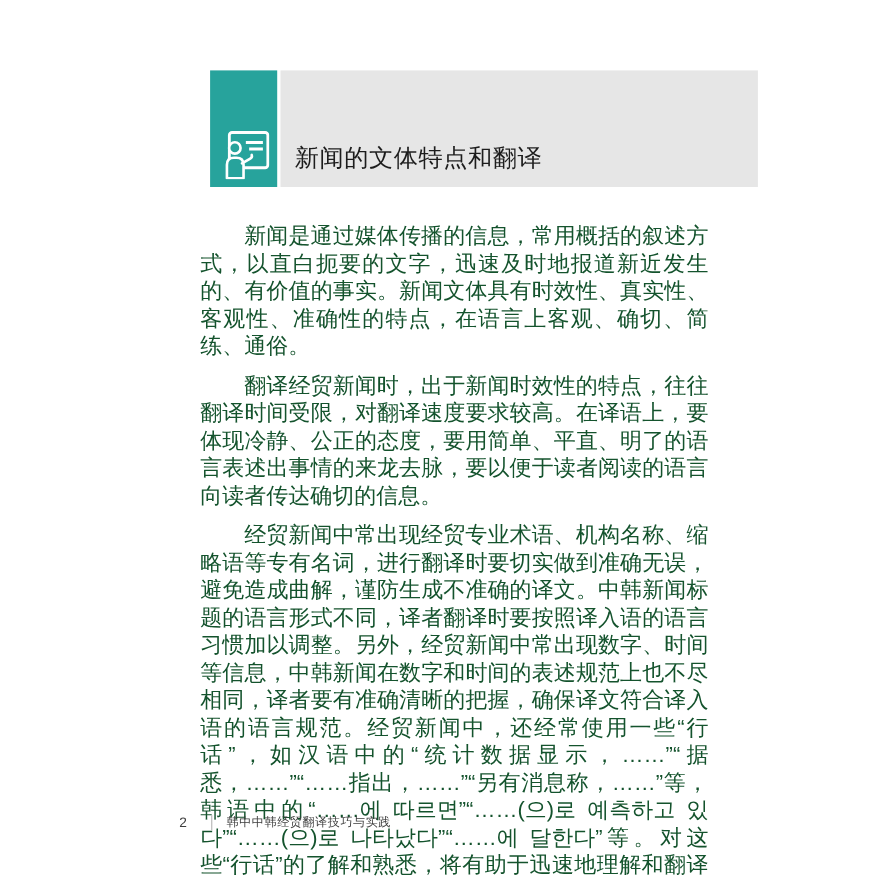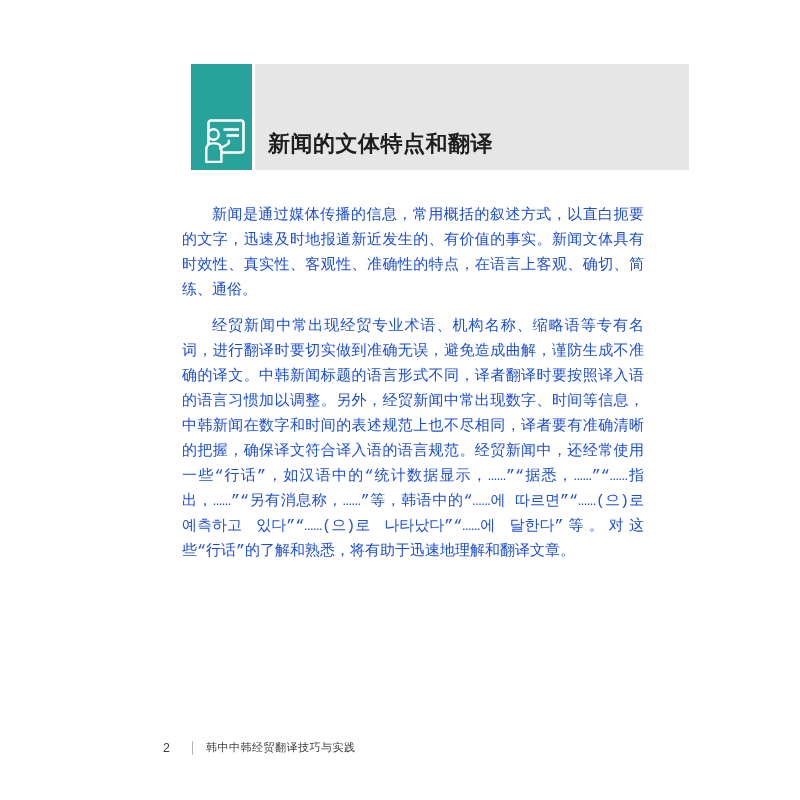--- a/index.html
+++ b/index.html
@@ -33,41 +33,41 @@
     width: 434px;
     height: 106px;
     background: #e6e6e6;
     display: flex;
     align-items: flex-end;
     padding: 0 0 11px 13px;
   }
   .chapter-title {
     margin: 0;
     font-size: 22px;
-    font-weight: 700;
+    font-weight: 400;
     color: #1d1d1d;
     letter-spacing: 0.5px;
     font-family: "Liberation Sans", "DejaVu Sans", sans-serif;
   }
 
   
   .content {
     position: absolute;
     left: 182px;
     top: 203px;
     width: 462px;
   }
   .content p {
     margin: 0 0 11px 0;
-    font-size: 15px;
+    font-size: 20px;
     line-height: 25px;
-    color: #1d4ed8;
+    color: #14532d;
     text-align: justify;
     text-indent: 2em;
-    font-family: Liberation Mono, monospace;
+    font-family: Liberation Sans, sans-serif;
   }
 
   
   .footer {
     position: absolute;
     left: 163px;
     top: 740px;
     display: flex;
     align-items: center;
     color: #3d3d3d;
@@ -110,20 +110,21 @@
         <path d="M21 29.5 L28.5 25.2 Q30.6 24 29.8 21.8" fill="none" stroke="#ffffff" stroke-width="2.4" stroke-linecap="round"></path>
       </svg>
     </div>
     <div class="title-bar">
       <h1 class="chapter-title">新闻的文体特点和翻译</h1>
     </div>
   </header>
 
   <main class="content">
     <p>新闻是通过媒体传播的信息，常用概括的叙述方式，以直白扼要的文字，迅速及时地报道新近发生的、有价值的事实。新闻文体具有时效性、真实性、客观性、准确性的特点，在语言上客观、确切、简练、通俗。</p>
+    <p>翻译经贸新闻时，出于新闻时效性的特点，往往翻译时间受限，对翻译速度要求较高。在译语上，要体现冷静、公正的态度，要用简单、平直、明了的语言表述出事情的来龙去脉，要以便于读者阅读的语言向读者传达确切的信息。</p>
     <p>经贸新闻中常出现经贸专业术语、机构名称、缩略语等专有名词，进行翻译时要切实做到准确无误，避免造成曲解，谨防生成不准确的译文。中韩新闻标题的语言形式不同，译者翻译时要按照译入语的语言习惯加以调整。另外，经贸新闻中常出现数字、时间等信息，中韩新闻在数字和时间的表述规范上也不尽相同，译者要有准确清晰的把握，确保译文符合译入语的语言规范。经贸新闻中，还经常使用一些“行话”，如汉语中的“统计数据显示，……”“据悉，……”“……指出，……”“另有消息称，……”等，韩语中的“……에 따르면”“……(으)로 예측하고 있다”“……(으)로 나타났다”“……에 달한다”等。对这些“行话”的了解和熟悉，将有助于迅速地理解和翻译文章。</p>
   </main>
 
   <footer class="footer">
     <span class="page-num">2</span>
     <span class="sep"></span>
     <span class="book-title">韩中中韩经贸翻译技巧与实践</span>
   </footer>
 
 </div>

